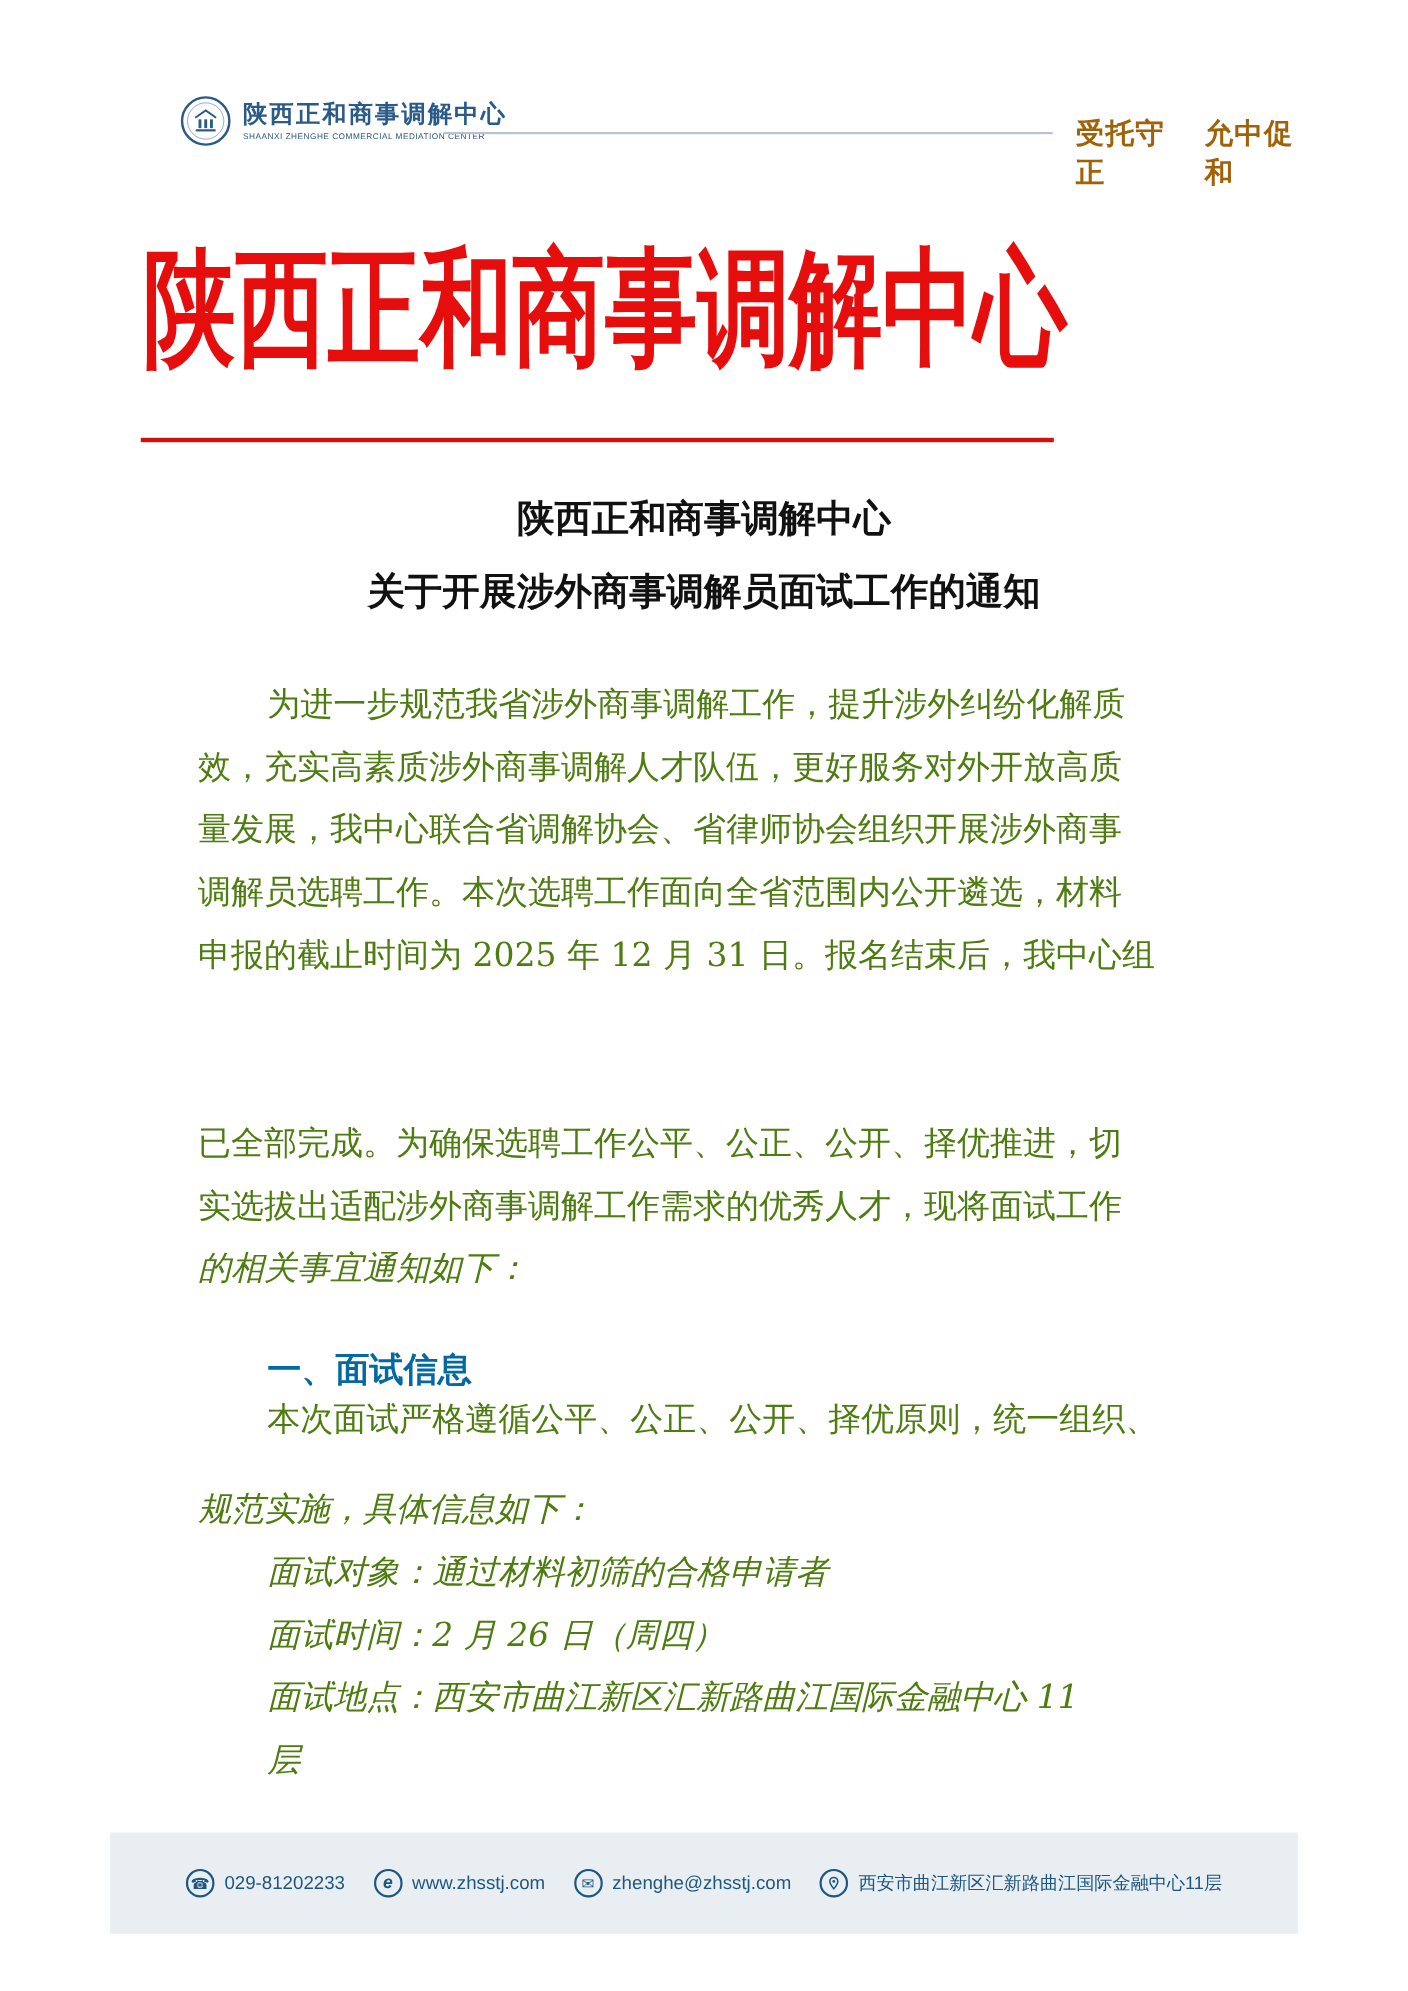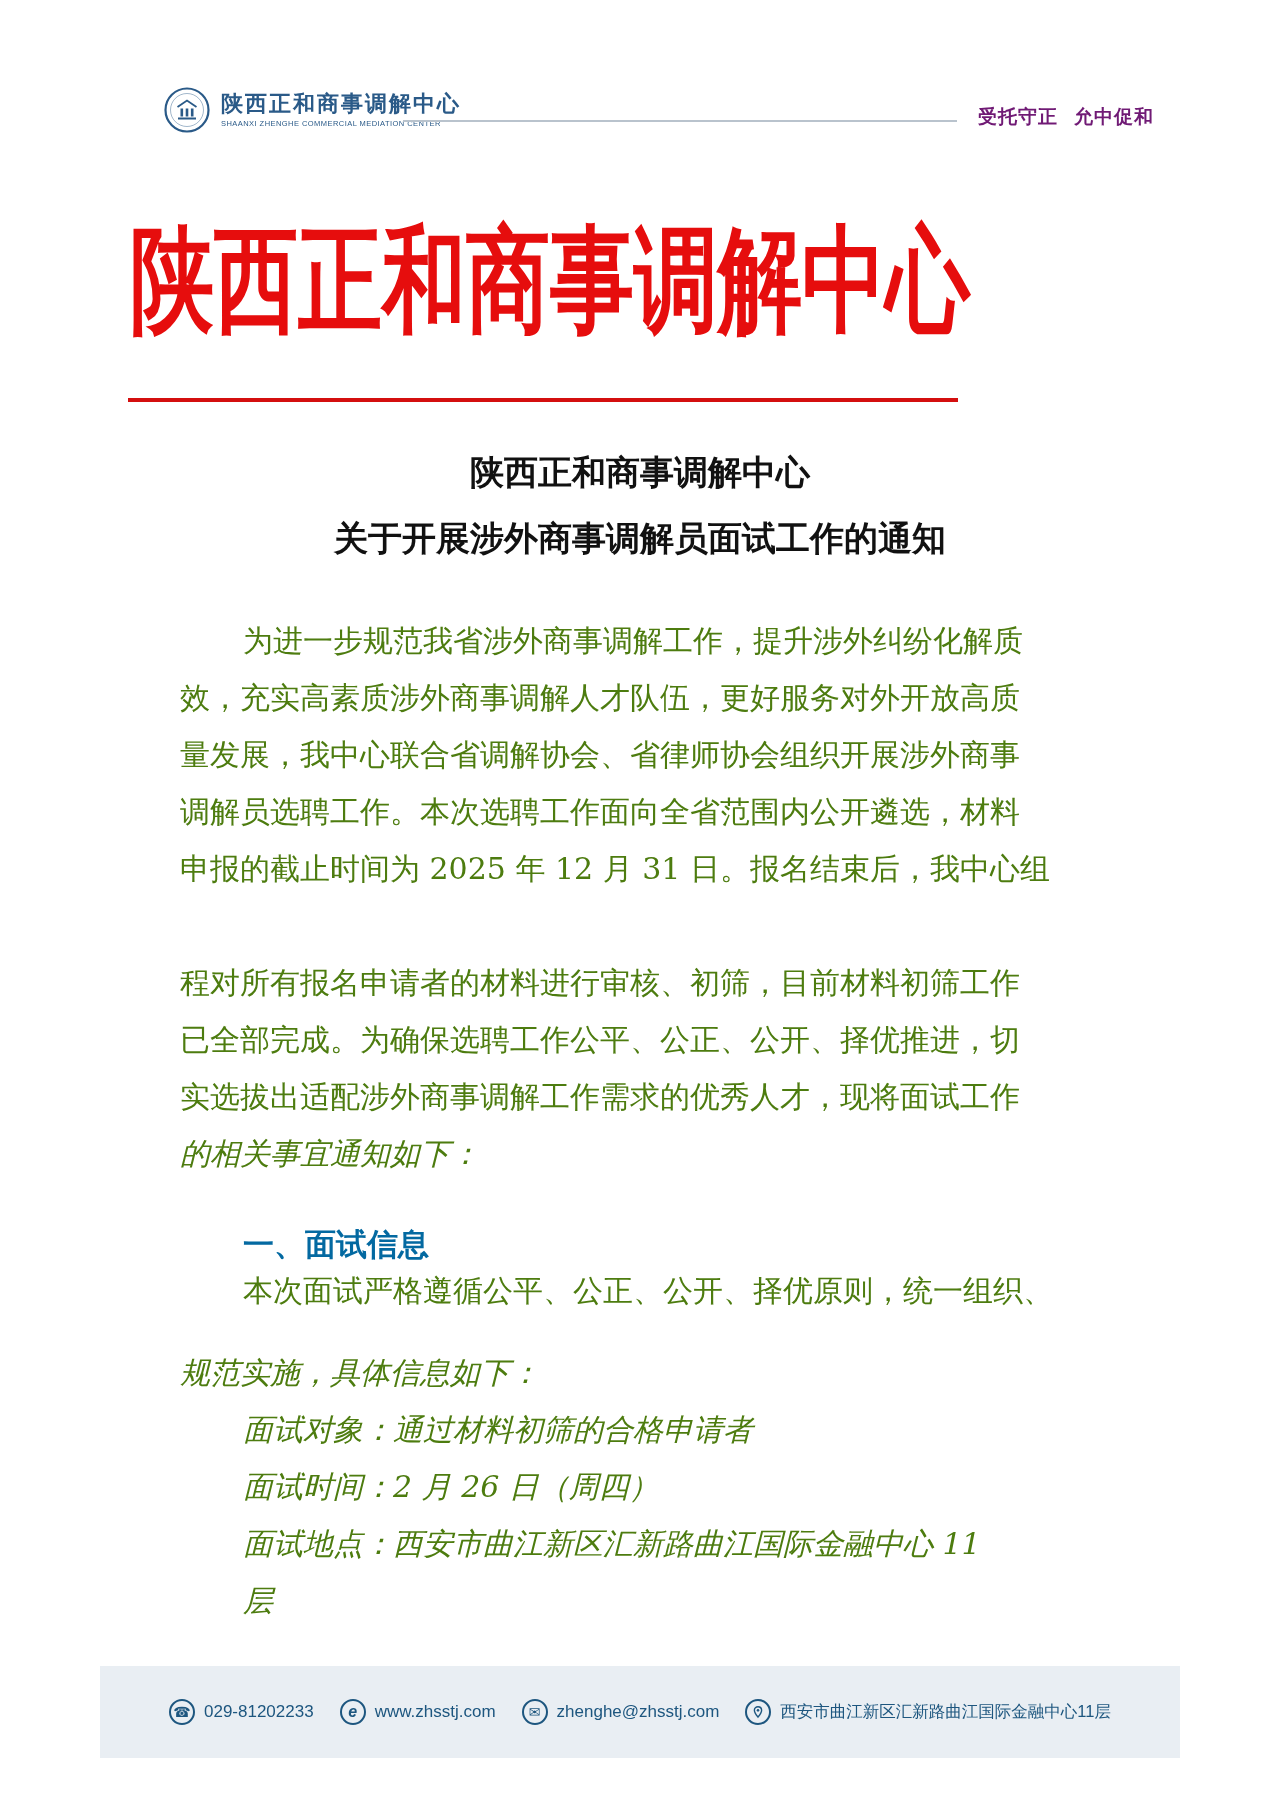--- a/index.html
+++ b/index.html
@@ -8,21 +8,21 @@
     font-family:"Liberation Sans", sans-serif; overflow:hidden;
   }
 
   
   .logo-block { position:absolute; left:163px; top:86px; display:flex; align-items:center; gap:10px; }
   .logo-circle { width:48px; height:48px; flex:0 0 auto; }
   .org-names { display:flex; flex-direction:column; }
   .org-cn { font-size:22px; font-weight:bold; color:#2a5a88; letter-spacing:2px; line-height:24px; }
   .org-en { font-size:7.5px; color:#2a5a88; letter-spacing:0.45px; margin-top:3px; }
   .header-line { position:absolute; left:403px; top:120px; width:554px; height:2px; background:#b9c3cd; }
-  .slogan { position:absolute; left:978px; top:104px; display:flex; gap:16px; font-weight:bold; font-size:19px; color:#701a75; letter-spacing:1px;align-items:center; }
+  .slogan { position:absolute; left:978px; top:104px; display:flex; gap:16px; font-weight:bold; font-size:26px; color:#a16207; letter-spacing:1px;align-items:center; }
 
   
   .masthead-title {
     position:absolute; left:130px; top:200px; width:826px; height:160px;
     font-family:"DejaVu Serif", serif; font-weight:bold; color:#e60d0d;
     font-size:84px; line-height:160px; white-space:nowrap;
     text-align:justify; text-align-last:justify;
     transform:scaleY(1.38); transform-origin:50% 50%;
   }
   .masthead-title::after { content:""; display:inline-block; width:100%; }
@@ -97,21 +97,20 @@
   <div class="masthead-rule"></div>
 
   <div class="doc-title l1">陕西正和商事调解中心</div>
   <div class="doc-title l2">关于开展涉外商事调解员面试工作的通知</div>
 
   <div class="bline indent" style="top:612px">为进一步规范我省涉外商事调解工作，提升涉外纠纷化解质</div>
   <div class="bline" style="top:669px">效，充实高素质涉外商事调解人才队伍，更好服务对外开放高质</div>
   <div class="bline" style="top:726px">量发展，我中心联合省调解协会、省律师协会组织开展涉外商事</div>
   <div class="bline" style="top:783px">调解员选聘工作。本次选聘工作面向全省范围内公开遴选，材料</div>
   <div class="bline" style="top:840px">申报的截止时间为 2025 年 12 月 31 日。报名结束后，我中心组</div>
-  <div class="bline" style="top:954px">程对所有报名申请者的材料进行审核、初筛，目前材料初筛工作</div>
   <div class="bline" style="top:1011px">已全部完成。为确保选聘工作公平、公正、公开、择优推进，切</div>
   <div class="bline" style="top:1068px">实选拔出适配涉外商事调解工作需求的优秀人才，现将面试工作</div>
   <div class="bline plain" style="top:1125px">的相关事宜通知如下：</div>
 
   <div class="h2">一、面试信息</div>
 
   <div class="bline indent" style="top:1262px">本次面试严格遵循公平、公正、公开、择优原则，统一组织、</div>
   <div class="bline plain" style="top:1344px">规范实施，具体信息如下：</div>
 
   <div class="bline indent plain" style="top:1401px">面试对象：通过材料初筛的合格申请者</div>

